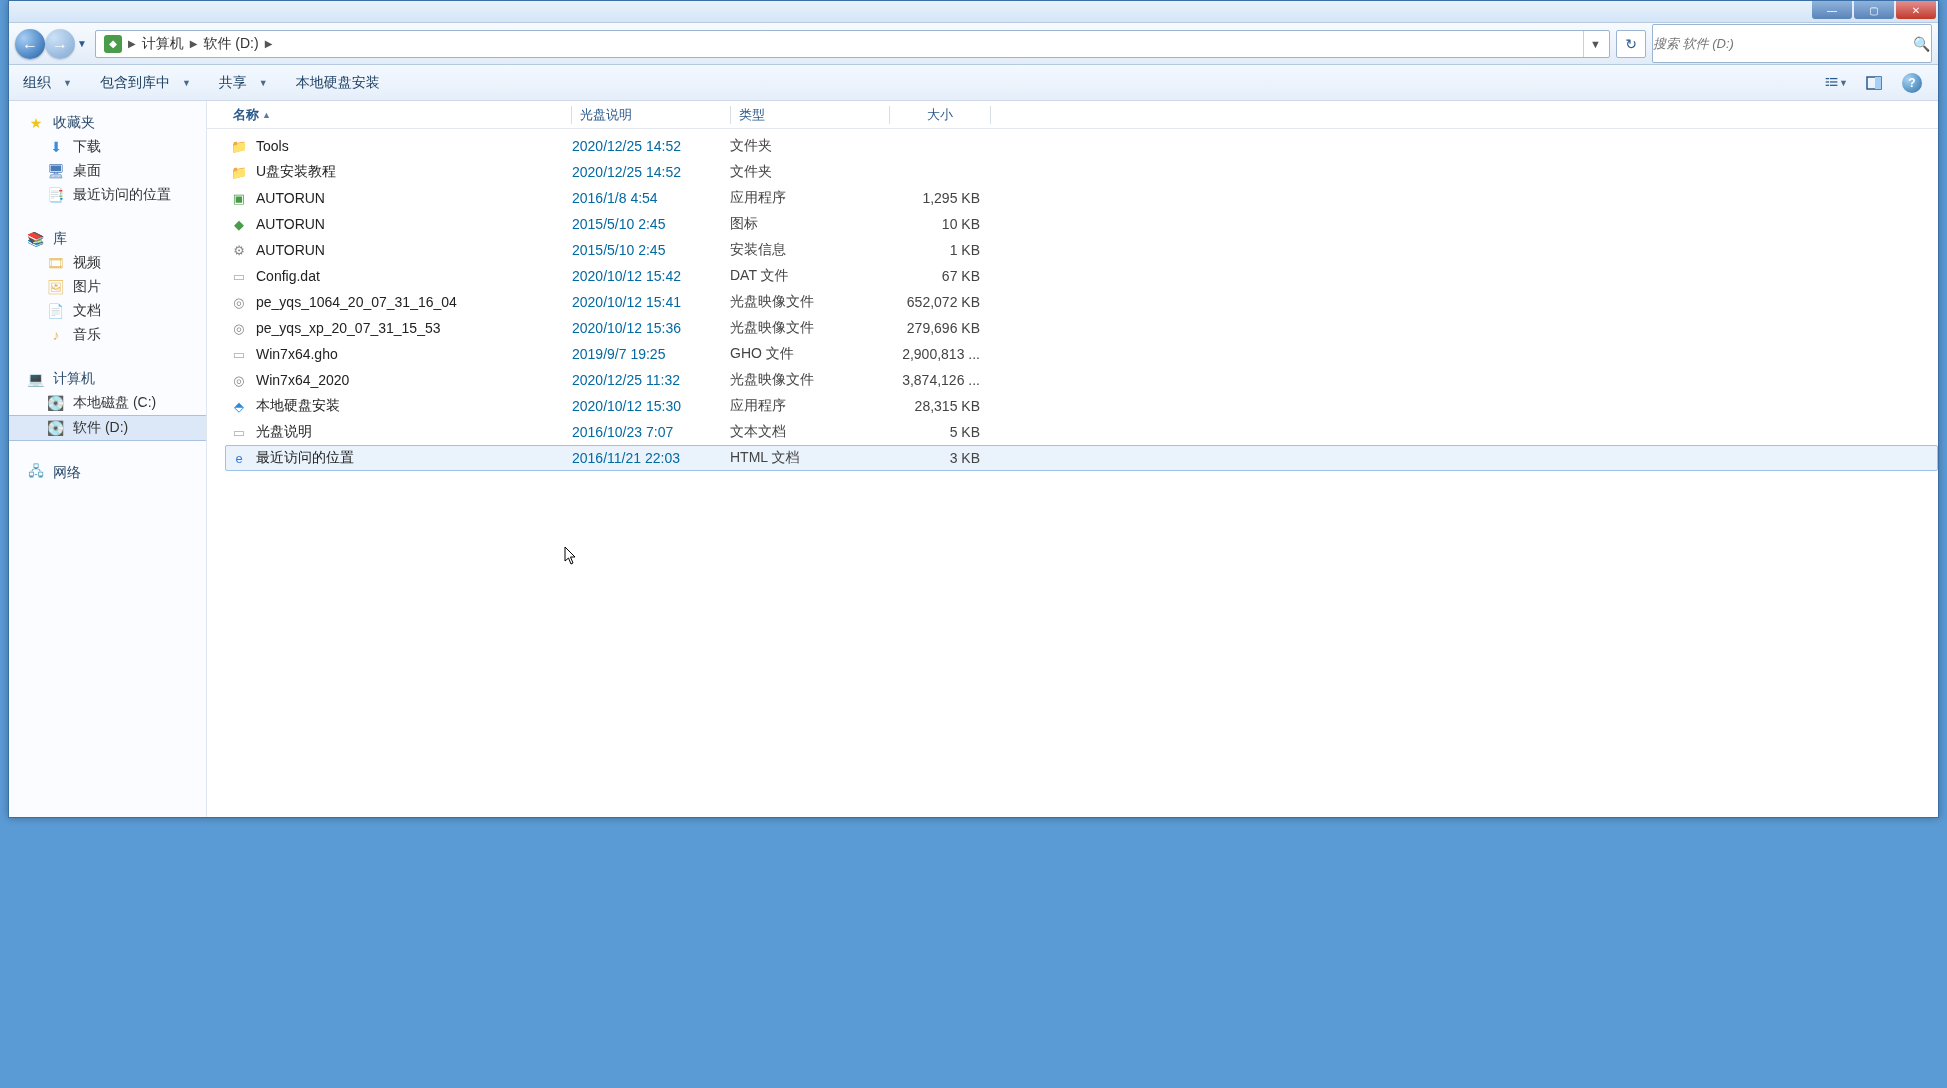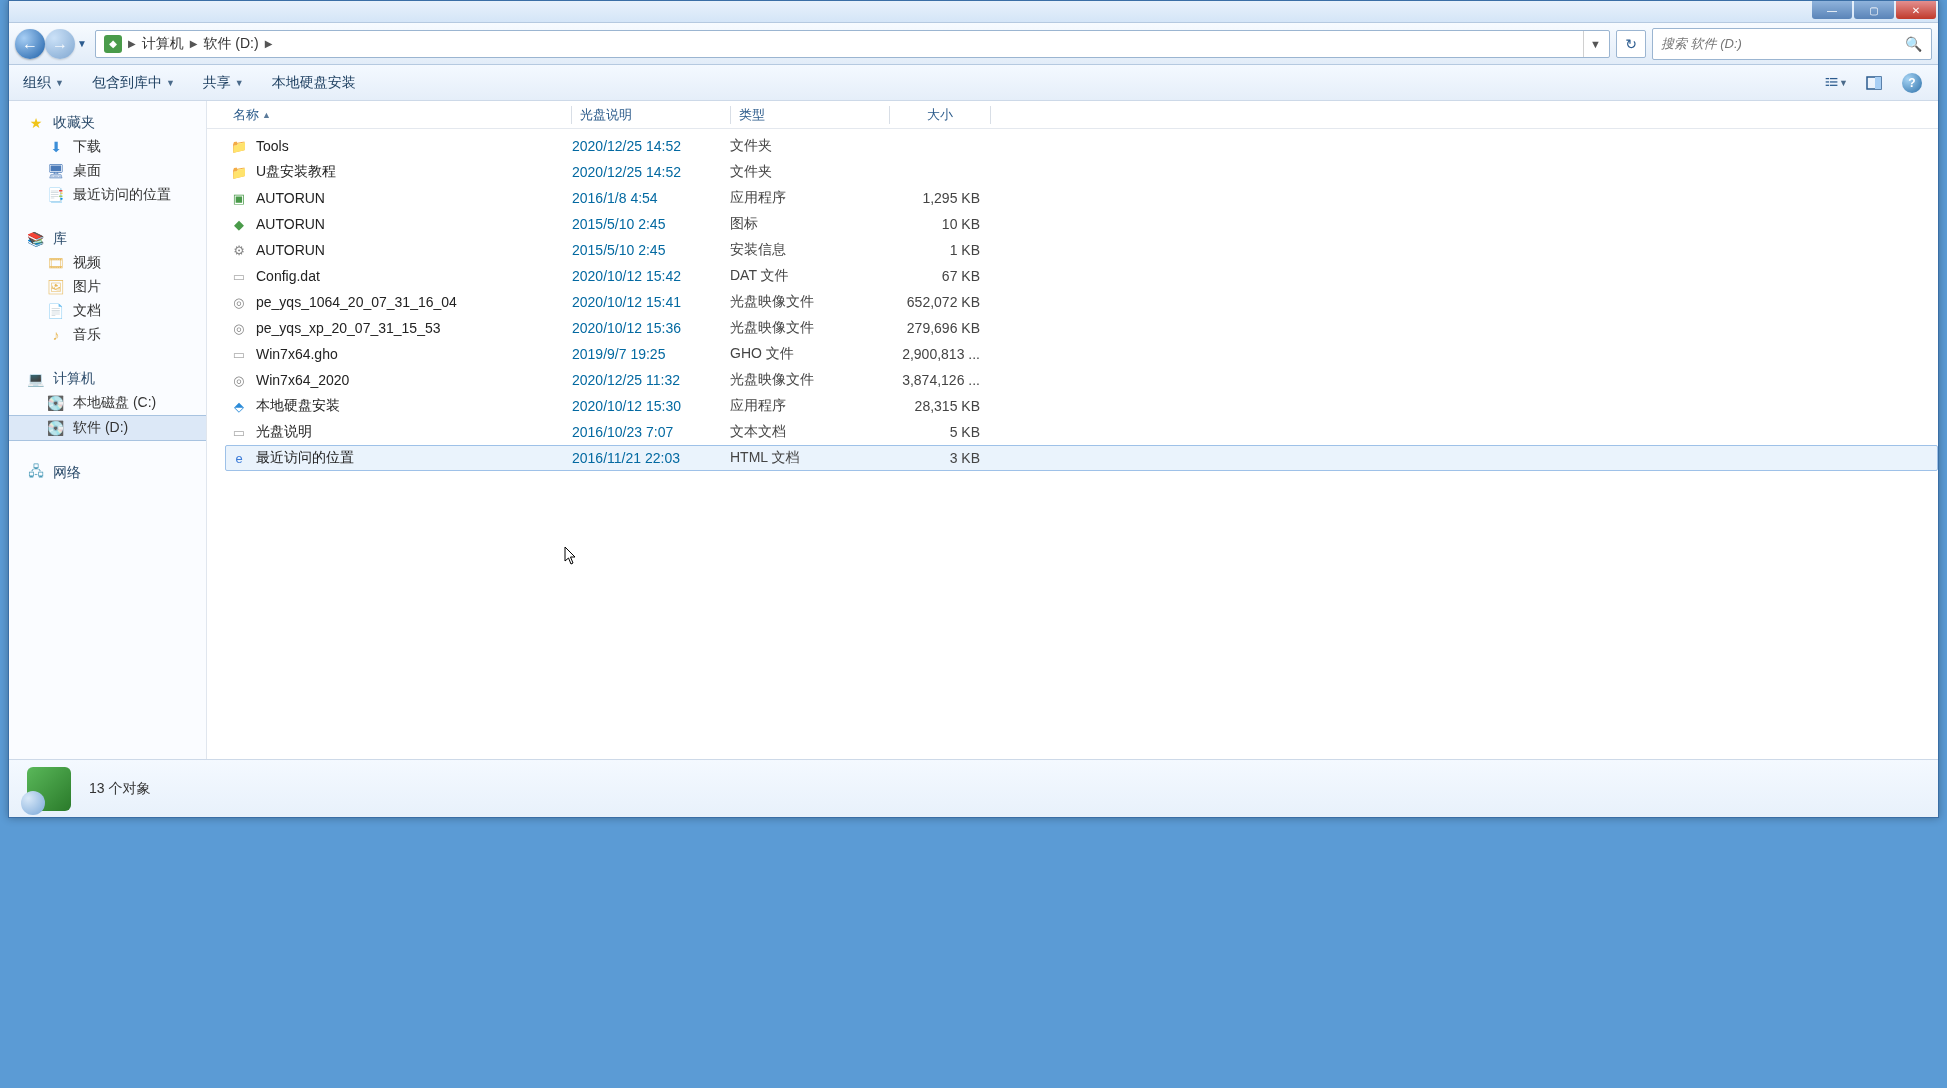--- a/index.html
+++ b/index.html
@@ -64,36 +64,36 @@
 .addr-btn {
   width: 24px; height: 26px; display: flex; align-items: center; justify-content: center;
   border-left: 1px solid #d0d0d0; color: #555; font-size: 11px;
 }
 .refresh-btn {
   width: 30px; height: 28px; border: 1px solid #9bb5d1; background: #fff;
   display: flex; align-items: center; justify-content: center;
   color: #2b5b8e; font-size: 14px; border-radius: 2px;
 }
 .searchbox {
-  width: 280px; height: 32px; background: #fff; border: 1px solid #9bb5d1;
-  display: flex; align-items: center; padding: 0 8px; border-radius: 2px;
+  width: 280px; height: 39px; background: #fff; border: 1px solid #9bb5d1;
+  display: flex; align-items: center; padding: 0 0; border-radius: 2px;
 }
 .searchbox input {
   flex: 1; border: none; outline: none; font-size: 13px;
   font-style: italic; color: #888; background: transparent;
 }
 .searchbox .sicon { color: #3b6fa7; font-size: 14px; }
 
 
 .toolbar {
   height: 36px; background: linear-gradient(#f4f9ff, #e5eef9);
   display: flex; align-items: center; padding: 0 14px; gap: 28px;
   border-bottom: 1px solid #cdd9e8; font-size: 14px; color: #1a3c5e;
 }
-.tool-item { display: flex; align-items: center; gap: 4px; cursor: default; }
+.tool-item { display: flex; align-items: center; gap: 12px; cursor: default; }
 .tool-drop { font-size: 9px; color: #4a6a8a; }
 .toolbar-right { margin-left: auto; display: flex; align-items: center; gap: 14px; }
 .tbr-btn {
   width: 24px; height: 24px; display: flex; align-items: center; justify-content: center;
   color: #2b5b8e;
 }
 .view-btn svg { width: 18px; height: 18px; }
 .help-circle {
   width: 20px; height: 20px; border-radius: 50%;
   background: radial-gradient(circle at 30% 30%, #a7d4f4, #2b6fa8);
@@ -129,21 +129,21 @@
 .ic-net { color: #4a9ab8; }
 
 
 .filepane { flex: 1; display: flex; flex-direction: column; background: #fff; }
 .list-header {
   display: flex; height: 28px; align-items: center;
   border-bottom: 1px solid #e4e8ee; font-size: 13px; color: #2a5a8a;
   padding-left: 18px;
 }
 .col { padding: 0 8px; }
-.col-name { width: 346px; display: flex; align-items: center; gap: 3px; }
+.col-name { width: 346px; display: flex; align-items: center; gap: 3px; font-weight: bold; }
 .col-date { width: 158px; }
 .col-type { width: 158px; }
 .col-size { width: 100px; text-align: center; }
 .sort-ind { font-size: 9px; color: #5a7a9a; }
 .col-sep { width: 1px; height: 18px; background: #d8dee6; }
 
 .file-rows { flex: 1; overflow-y: auto; padding: 4px 0 4px 18px; }
 .file-row {
   display: flex; align-items: center; height: 26px;
   font-size: 14px; color: #222; border: 1px solid transparent;
@@ -466,23 +466,19 @@
               <span>最近访问的位置</span>
             </div>
             <div class="fr-date">2016/11/21 22:03</div>
             <div class="fr-type">HTML 文档</div>
             <div class="fr-size">3 KB</div>
           </div>
         </div>
     </div>
   </div>
 
-  <div class="statusbar">
-    <div class="status-icon"></div>
-    <span>13 个对象</span>
-  </div>
 
   <div class="cursor">
     <svg viewBox="0 0 14 20">
         <path d="M1 1 L1 15 L4.5 12 L7 18 L9 17 L6.5 11 L11 11 Z" fill="#fff" stroke="#000" stroke-width="1"></path>
       </svg>
   </div>
 </div>
 
 </body></html>

